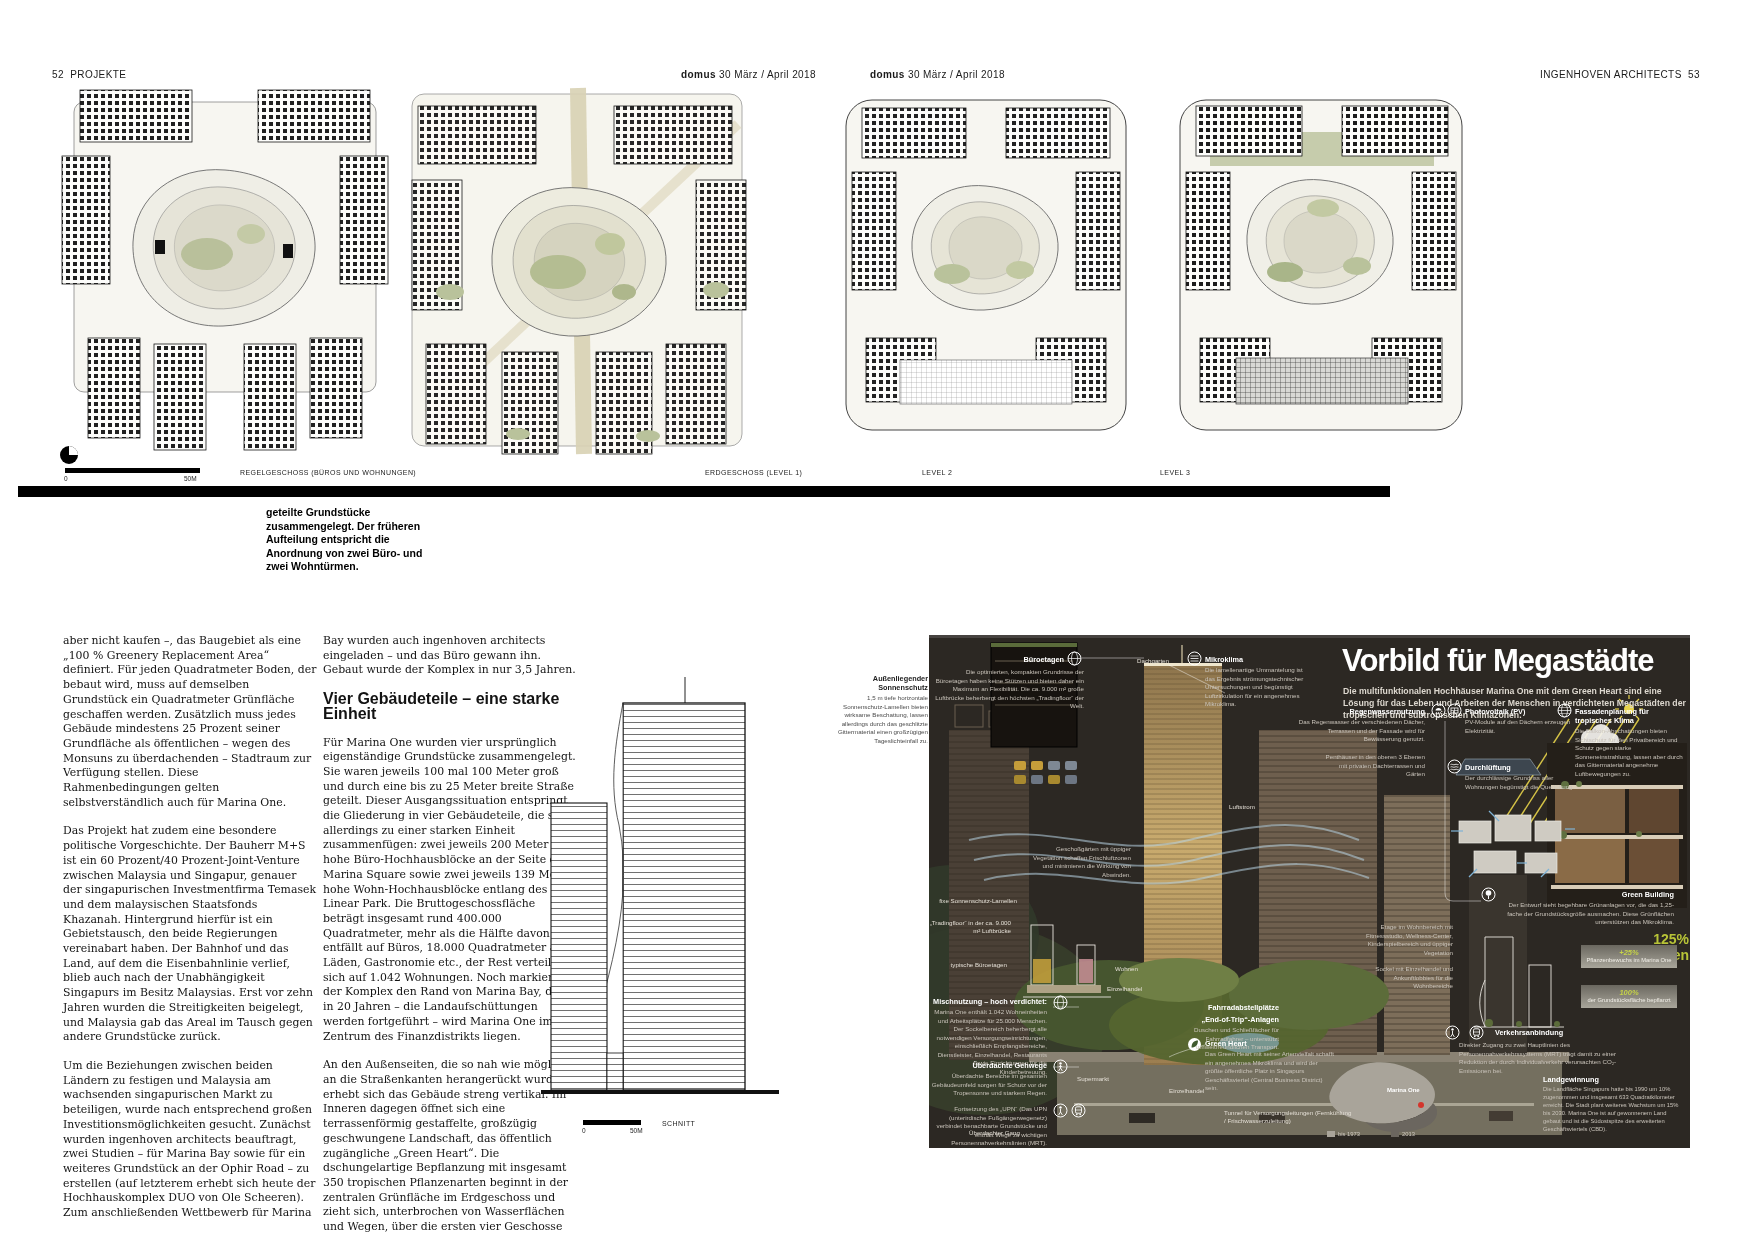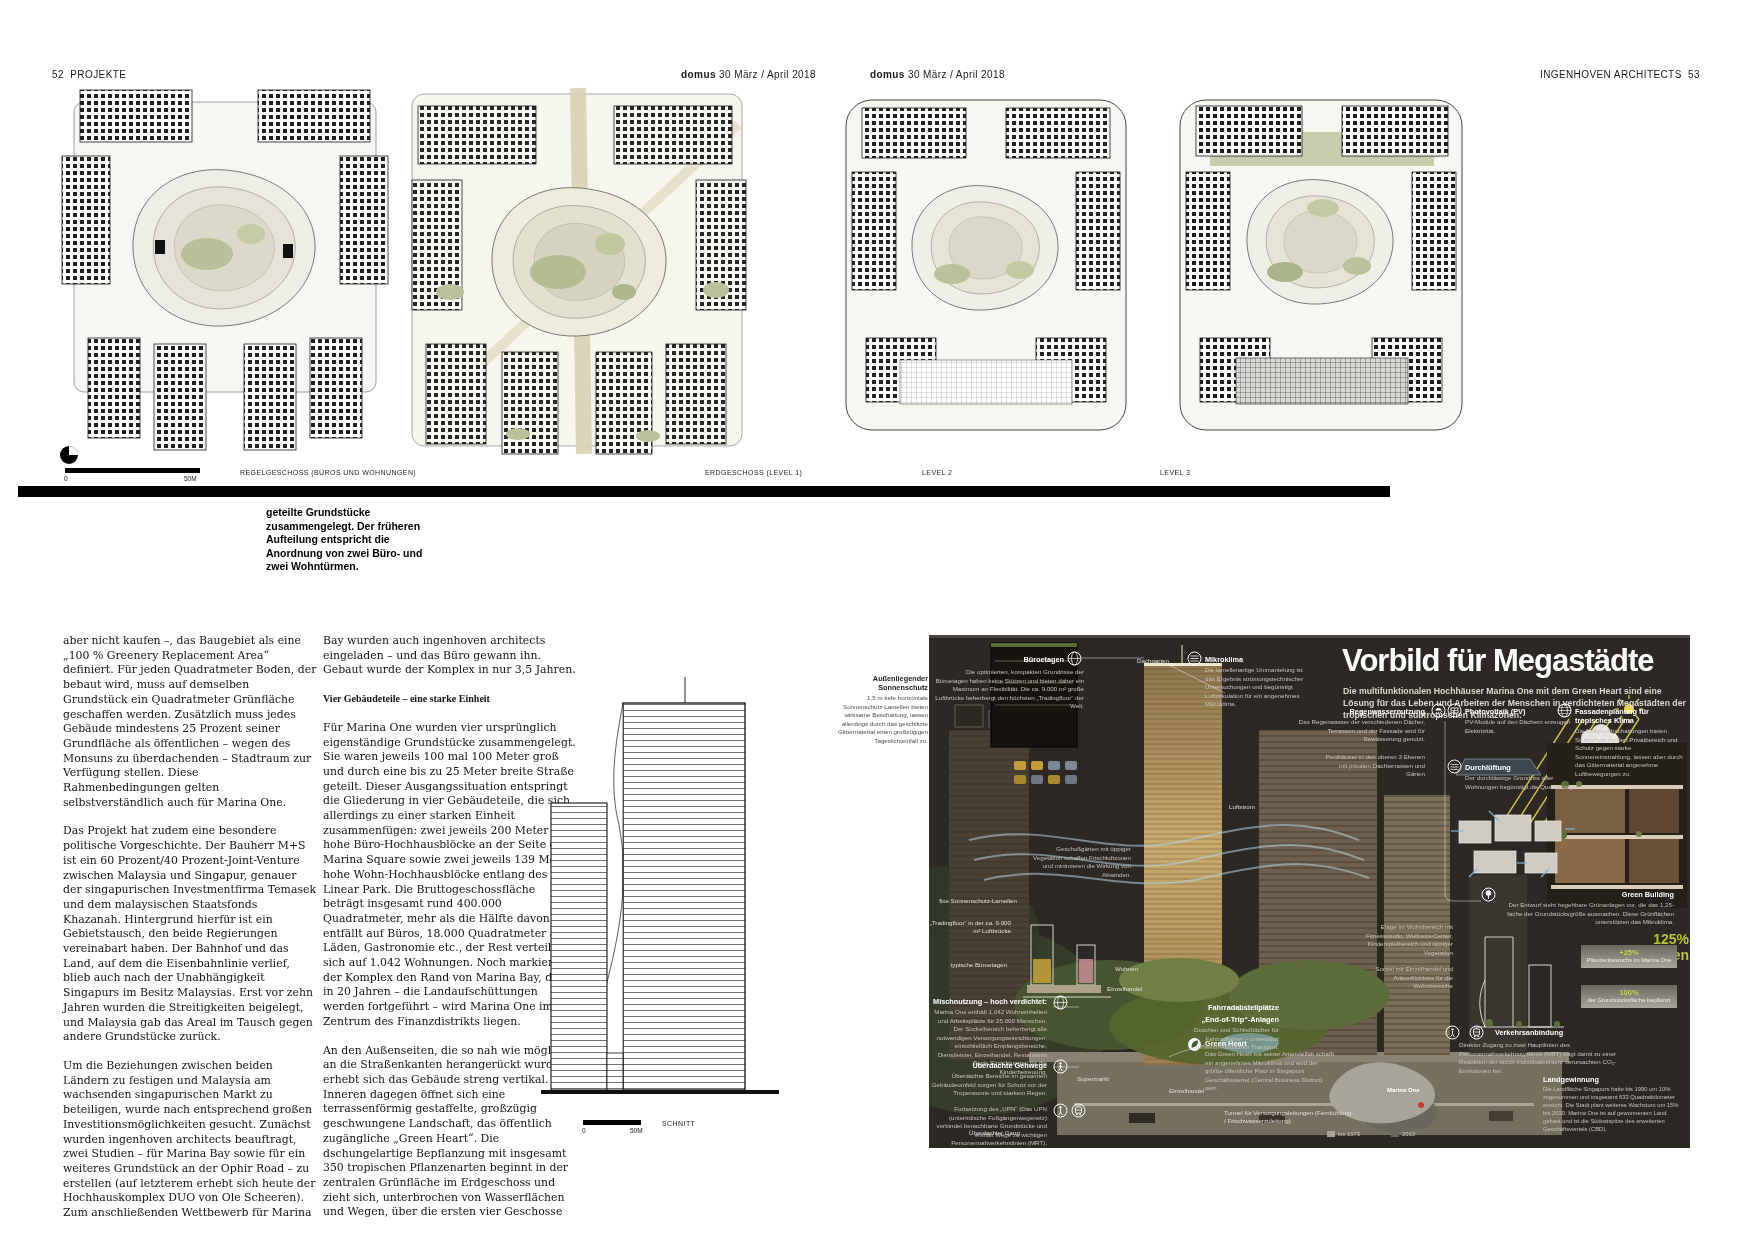--- a/index.html
+++ b/index.html
@@ -13,38 +13,38 @@
   .plancap{position:absolute;top:469px;font-size:7px;letter-spacing:.06em;color:#222;white-space:nowrap;}
   .scalelbl{position:absolute;font-size:6.5px;color:#222;}
   .plan{position:absolute;}
   .blackbar{position:absolute;left:18px;top:486px;width:1372px;height:11px;background:#000;}
   
   .lead{position:absolute;top:506px;font-weight:bold;font-size:10.5px;line-height:13.5px;color:#000;}
   
   .col{position:absolute;top:634px;width:254px;font-family:"DejaVu Serif",serif;
        font-size:10.9px;line-height:14.7px;color:#131313;text-align:left;}
   .col p{margin:0 0 14px 0;}
-  .art-h{font-family:Liberation Serif, serif;font-weight:bold;font-size:10px;margin:0;}
+  .art-h{font-family:Liberation Sans, sans-serif;font-weight:bold;font-size:16px;margin:0;}
   
   .info{position:absolute;left:929px;top:635px;width:761px;height:513px;background:#2c2823;overflow:hidden;}
   .info svg.bg{position:absolute;left:0;top:0;z-index:1;}
   .ig{position:absolute;z-index:3;}
   .ig-h{font-weight:bold;font-size:7.3px;color:#fff;margin:0 0 2px 0;line-height:1.25;}
   .ig-b{font-size:6.2px;line-height:1.38;color:#c9c3ba;margin:0;}
   .ig-lbl{font-size:6.2px;color:#e2ddd4;line-height:1.3;}
   .ra{text-align:right;}
   .icn{position:absolute;z-index:3;width:15px;height:15px;}
   .title{position:absolute;z-index:3;left:413px;top:10px;width:348px;font-size:31px;font-weight:bold;
          letter-spacing:-1px;color:#fff;line-height:1;}
   .subtitle{position:absolute;z-index:3;left:414px;top:50px;width:344px;font-size:8.7px;font-weight:bold;
          line-height:1.4;color:#ddd8cf;}
   .greenT{color:#b8c437;}
   .statbox{position:absolute;z-index:3;width:92px;background:linear-gradient(180deg,#6a675f,#a9a69b);
            text-align:center;padding:3px 2px;}
-  .statbox .pct{font-weight:bold;font-size:7.5px;color:#c6d24a;}
+  .statbox .pct{font-weight:bold;font-size:7.5px;color:#c6d24a;font-style:italic;}
   .statbox .lbl{font-size:5.8px;color:#f2efe8;line-height:1.3;}
   .legend{position:absolute;z-index:3;font-size:5.8px;color:#cfc9c0;display:flex;align-items:center;gap:3px;}
   .sw{display:inline-block;width:8px;height:6px;}
   
   .whitenote{position:absolute;left:826px;top:674px;width:102px;text-align:right;z-index:2;}
   .whitenote .ig-h{color:#222;}
   .whitenote .ig-b{color:#4a4a4a;}
   .tinyicons{position:absolute;z-index:3;display:flex;gap:5px;}
   .tinyicons span{width:12px;height:9px;border-radius:2px;display:inline-block;}
 </style>

